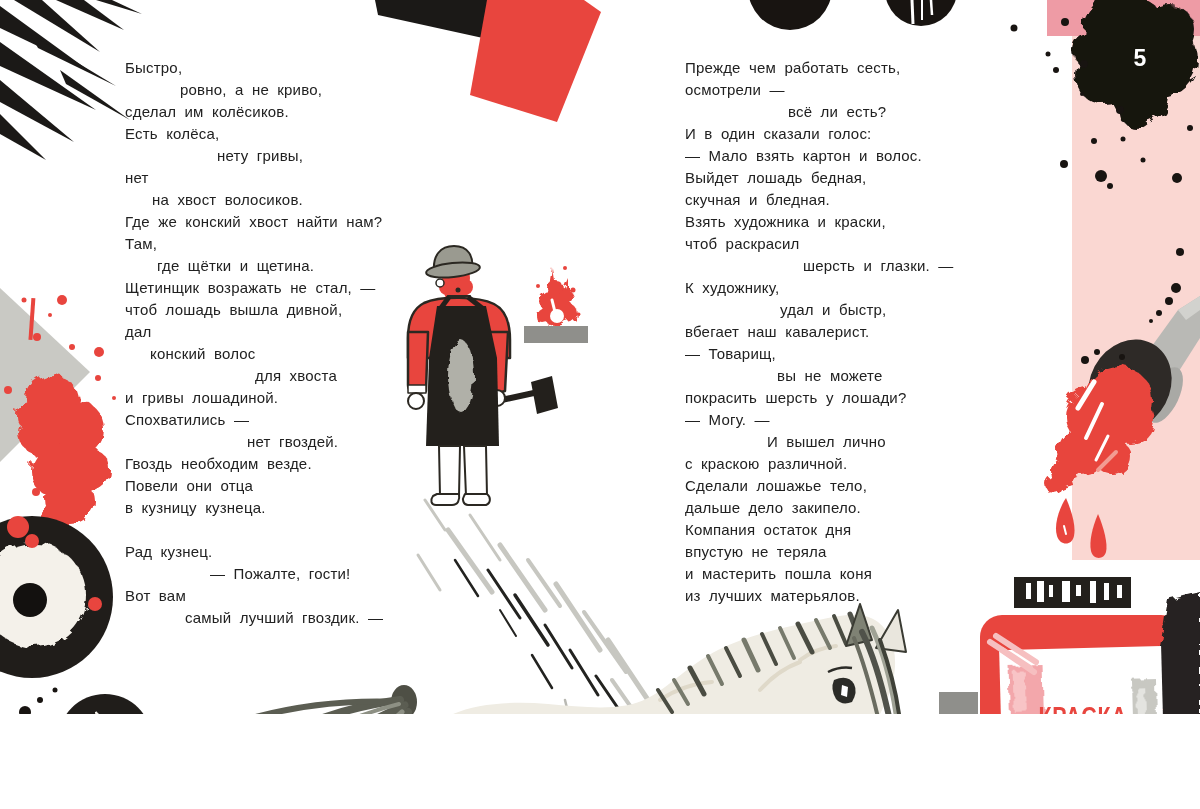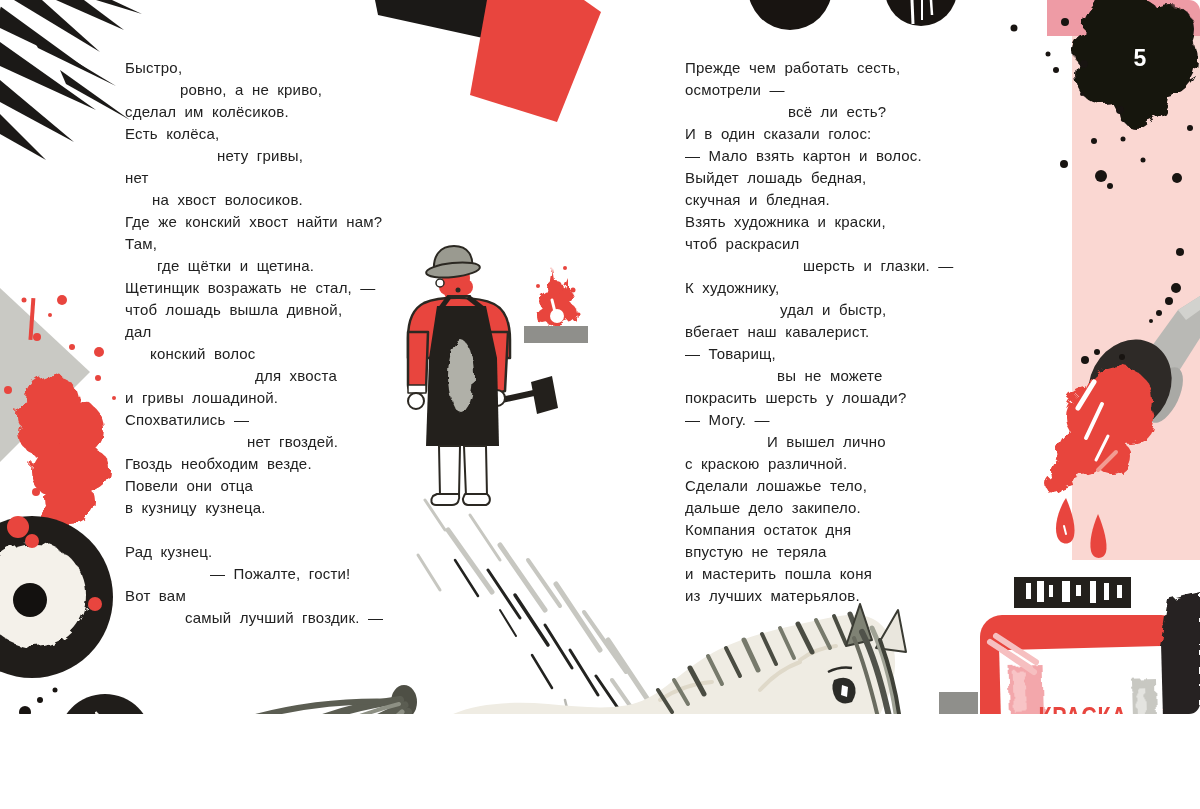--- a/index.html
+++ b/index.html
@@ -1,17 +1,17 @@
 <!DOCTYPE html>
 <html><head>
 <meta charset="utf-8">
 <style>
   html,body{margin:0;padding:0;background:#ffffff;}
   #page{position:relative;width:1200px;height:714px;overflow:hidden;background:#ffffff;
-        font-family:"Liberation Sans","DejaVu Sans",sans-serif;border-radius:11px;}
+        font-family:"Liberation Sans","DejaVu Sans",sans-serif;}
   #art{position:absolute;inset:0;pointer-events:none;}
   .poem-col{position:absolute;color:#212121;font-size:15px;font-weight:400;
             letter-spacing:0.2px;word-spacing:4px;white-space:pre;}
   .poem-col .line{height:22px;line-height:22px;}
   .poem-col .gap{height:22px;}
   #page-number{position:absolute;left:1126px;top:45px;width:28px;text-align:center;
                color:#ffffff;font-size:23px;font-weight:bold;}
   #jar-label-text{position:absolute;left:1002px;top:701px;width:162px;text-align:center;
                   color:#e8453e;font-size:26px;font-weight:bold;letter-spacing:1px;
                   transform:scaleX(0.82);transform-origin:center;}

